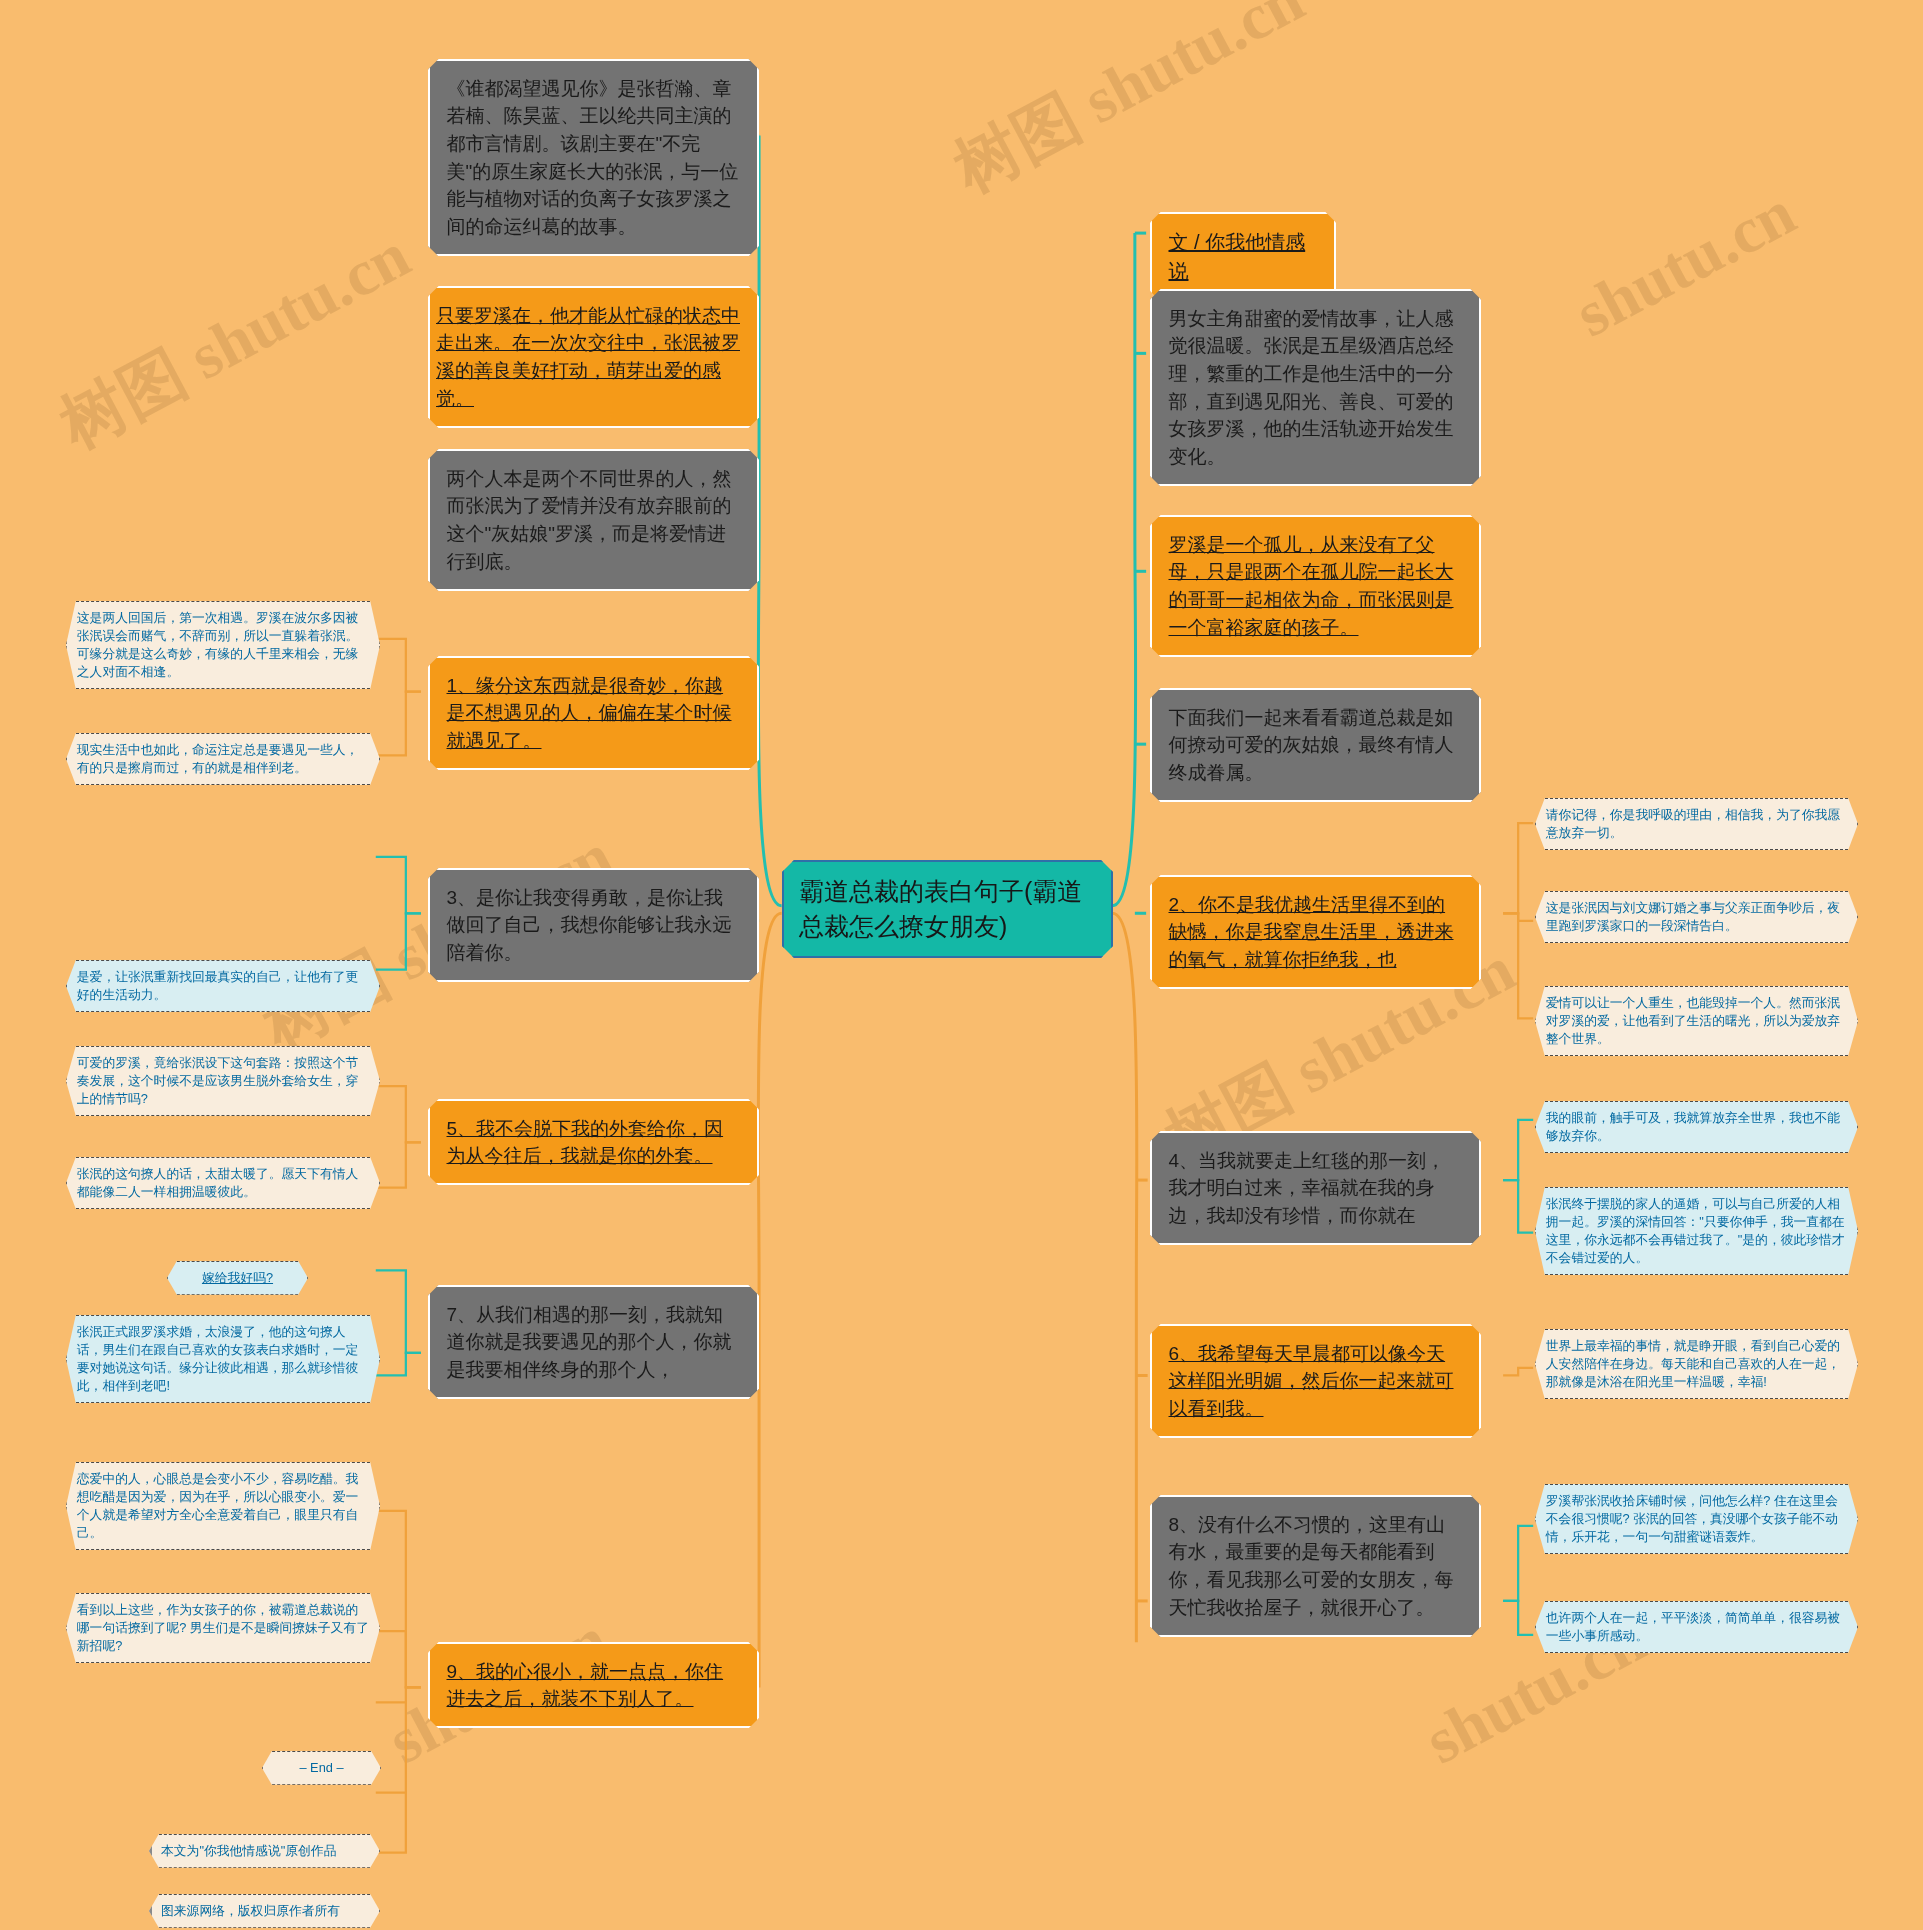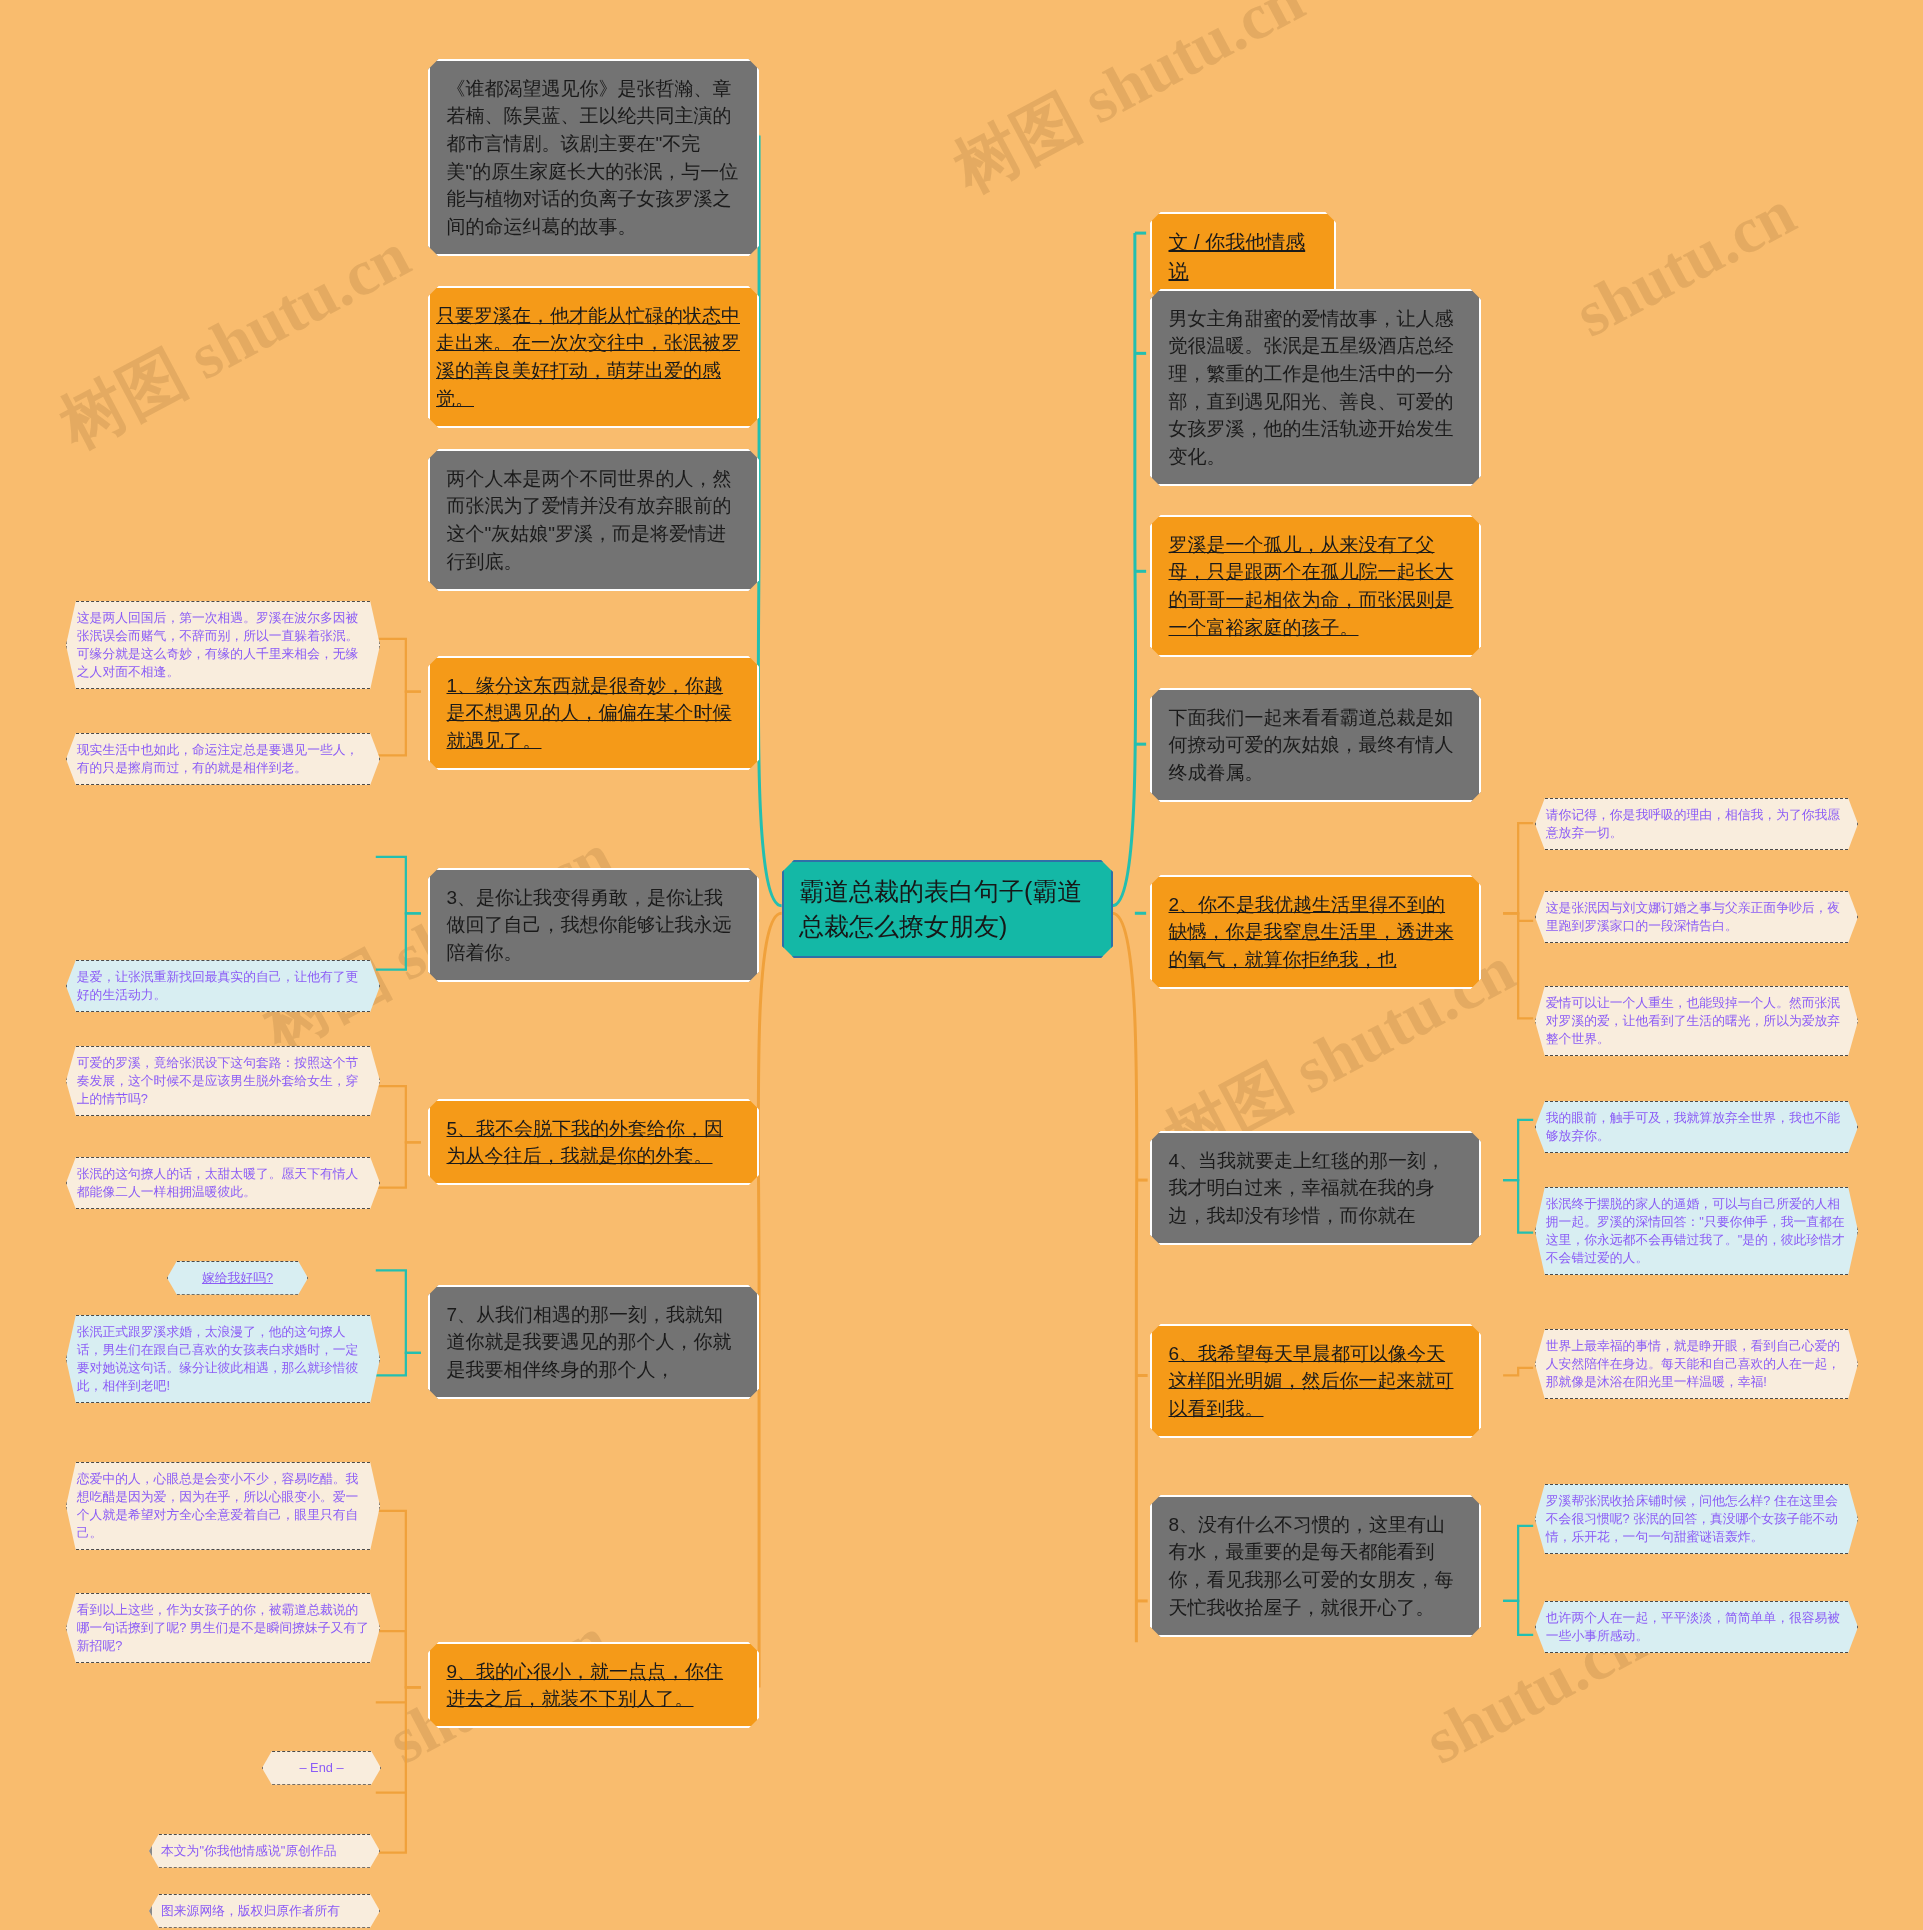--- a/index.html
+++ b/index.html
@@ -40,21 +40,21 @@
     color:#171717;text-align:left;
     padding:12px 15px;line-height:1.4;font-size:25px;
     clip-path:polygon(12px 0,calc(100% - 12px) 0,100% 12px,100% calc(100% - 12px),calc(100% - 12px) 100%,12px 100%,0 calc(100% - 12px),0 12px);
   }
 
   
   .leaf{
     position:absolute;box-sizing:border-box;
     border:1.5px dashed #4a4a4a;
     padding:6.8px 9.8px;line-height:1.42;
-    font-size:12.8px;color:#8b5cf6;
+    font-size:12.8px;color:#0369a1;
     clip-path:polygon(9.8px 0,calc(100% - 9.8px) 0,100% 50%,calc(100% - 9.8px) 100%,9.8px 100%,0 50%);
   }
   .cream{background:#f9eddd;}
   .ice{background:#d8eef2;}
   .pill{
     text-align:center;
   }
   .barleft{border-left:3px solid #8a8a8a;padding-left:9px;}
 </style>
 </head>

